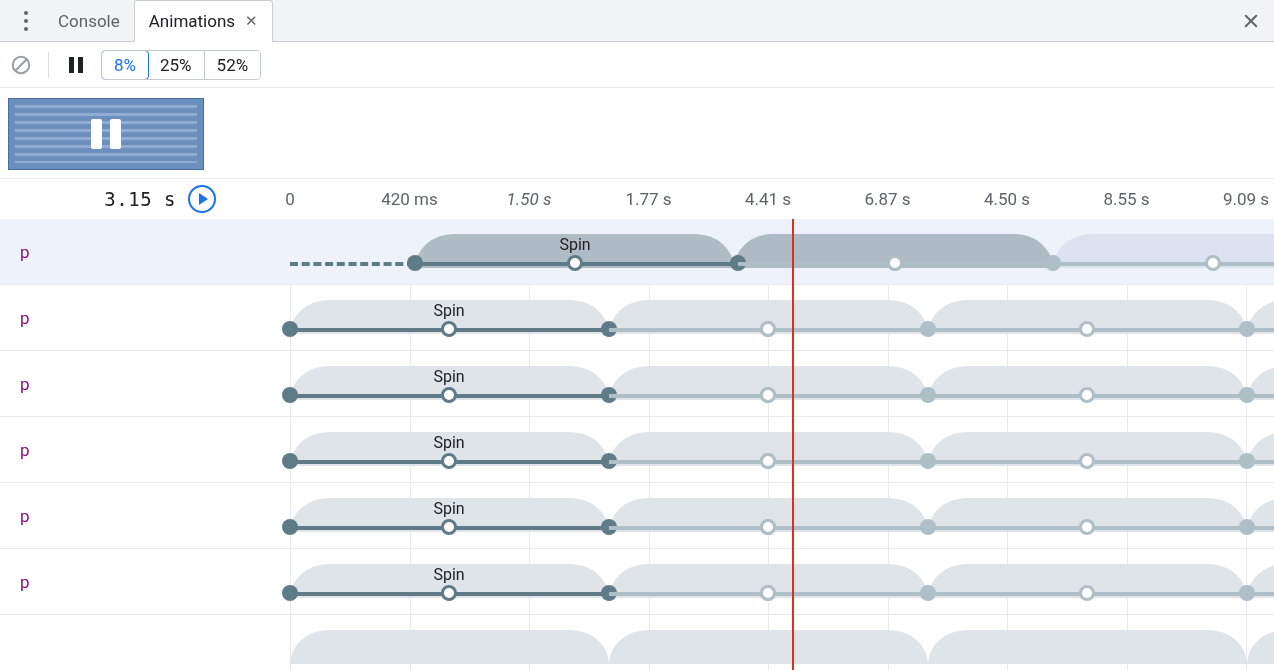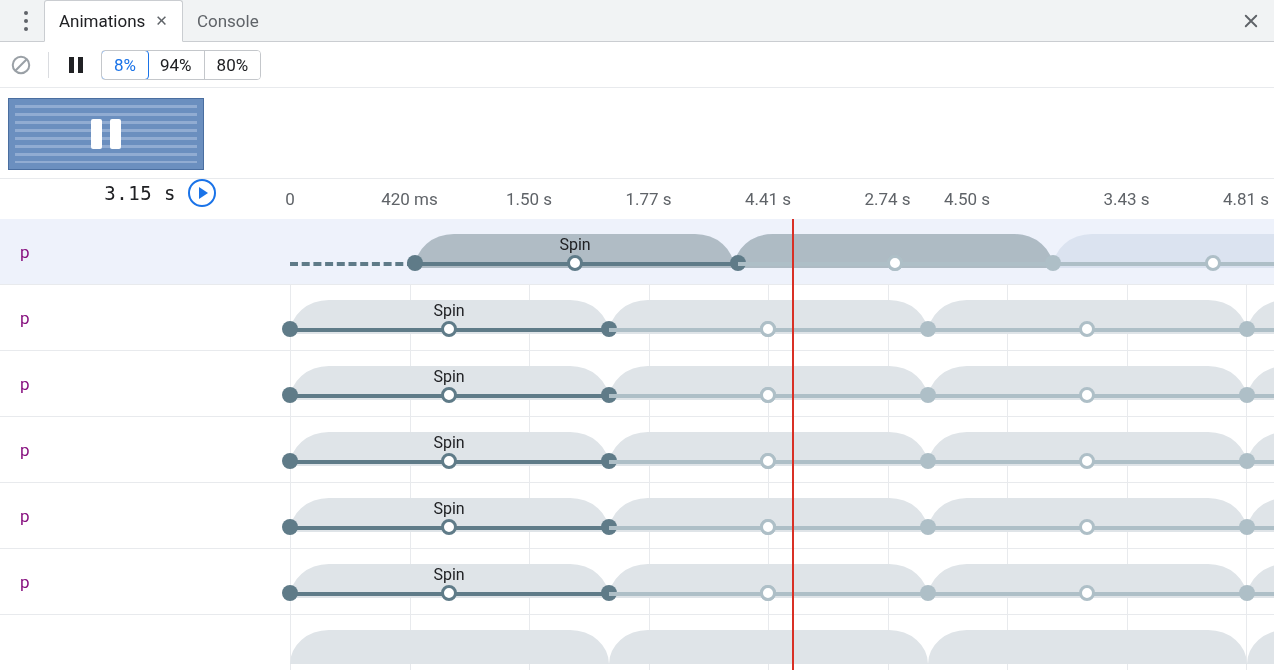--- a/index.html
+++ b/index.html
@@ -30,21 +30,21 @@
   .speed-btn.active { color:#1a73e8; border: 1px solid #1a73e8; margin:-1px; border-radius:4px; position:relative; z-index:1; background:#fff;}
 
   
   .preview-row { padding: 10px 8px 8px 8px; border-bottom: 1px solid #e8eaed; }
   .thumb { width: 196px; height: 72px; background: #6b8fbf; border: 1px solid #4a6ea0; display:flex; align-items:center; justify-content:center; position:relative; }
   .thumb .stripes { position:absolute; inset:6px; background: repeating-linear-gradient(to bottom, #91acd2 0, #91acd2 3px, #6b8fbf 3px, #6b8fbf 8px); }
   .thumb .mini-pause { position:relative; display:flex; gap:8px; z-index:2; }
   .thumb .mini-pause span { width: 11px; height: 30px; background:#fff; border-radius:2px; }
 
   
-  .ruler-row { height: 40px; display:flex; align-items:flex-start; position:relative; }
+  .ruler-row { height: 40px; display:flex; align-items:center; position:relative; }
   .ruler-left { width: 226px; display:flex; align-items:center; justify-content:flex-end; padding-right: 10px; gap: 12px; }
   .time-label { font-family: ui-monospace, Menlo, monospace; font-size: 19px; color:#202124; letter-spacing: 0.5px;}
   .play-circle { width: 28px; height: 28px; border: 2px solid #1a73e8; border-radius:50%; display:flex; align-items:center; justify-content:center; cursor:pointer; }
   .play-circle .tri { width:0; height:0; border-left: 9px solid #1a73e8; border-top: 6px solid transparent; border-bottom: 6px solid transparent; margin-left:3px; }
   .ruler-ticks { position: absolute; left: 290px; right: 0; top: 0; bottom: 0; color:#5f6368; font-size: 17px; }
   .tick { position:absolute; top: 10px; transform: translateX(-50%); white-space: nowrap; }
   .row { height: 66px; border-bottom: 1px solid #e8eaed; display:flex; position:relative; }
   .row.active { background: #eef2fb; }
   .row-label { width: 290px; display:flex; align-items:center; color:#881280; padding-left: 20px; font-size: 17px; }
   .row-track { position: absolute; left: 290px; right: 0; top:0; bottom:0;text-align:center; }
@@ -79,26 +79,26 @@
 </style>
 </head>
 <body>
 
 <div class="tabs-bar">
   <div class="kebab">
     <span></span>
       <span></span>
       <span></span>
   </div>
+  <div class="tab">
+    <span>Console</span>
+  </div>
   <div class="tab active">
     <span>Animations</span>
     <span class="close-x">✕</span>
-  </div>
-  <div class="tab">
-    <span>Console</span>
   </div>
   <div class="tabs-right">
     <div class="close-panel">
       <svg viewBox="0 0 24 24">
           <path d="M5 5 L19 19 M19 5 L5 19" stroke="#5f6368" stroke-width="2.5" fill="none" stroke-linecap="round"></path>
         </svg>
     </div>
   </div>
 </div>
 
@@ -111,22 +111,22 @@
   </span>
   <span class="vsep"></span>
   <span class="pause-btn">
     <span class="bars">
         <span></span>
         <span></span>
       </span>
   </span>
   <div class="speed-group">
     <div class="speed-btn active"><span>8%</span></div>
-    <div class="speed-btn"><span>94%</span></div>
-    <div class="speed-btn"><span>80%</span></div>
+    <div class="speed-btn"><span>25%</span></div>
+    <div class="speed-btn"><span>52%</span></div>
   </div>
 </div>
 
 <div class="preview-row">
   <div class="thumb">
     <div class="stripes"></div>
     <div class="mini-pause">
         <span></span>
         <span></span>
       </div>
@@ -136,27 +136,27 @@
 <div class="ruler-row" style="position:relative;">
   <div class="ruler-left">
     <span class="time-label">3.15 s</span>
     <span class="play-circle">
         <span class="tri"></span>
       </span>
   </div>
   <div class="ruler-ticks" id="ruler-ticks">
       <span class="tick" style="left: 0px;">0</span>
       <span class="tick" style="left: 119.5px;">420 ms</span>
-      <span class="tick" style="left: 239px;">1.50 s</span>
+      <span class="tick" style="left: 239px; font-style: italic;">1.50 s</span>
       <span class="tick" style="left: 358.5px;">1.77 s</span>
       <span class="tick" style="left: 478px;">4.41 s</span>
-      <span class="tick" style="left: 597.5px;">2.74 s</span>
-      <span class="tick" style="left: 677px;">4.50 s</span>
-      <span class="tick" style="left: 836.5px;">3.43 s</span>
-      <span class="tick" style="left: 956px;">4.81 s</span>
+      <span class="tick" style="left: 597.5px;">6.87 s</span>
+      <span class="tick" style="left: 717px;">4.50 s</span>
+      <span class="tick" style="left: 836.5px;">8.55 s</span>
+      <span class="tick" style="left: 956px;">9.09 s</span>
     </div>
 </div>
 
 <div class="timeline-scroll" style="position:relative;">
   <div class="vgrid" id="vgrid">
       <div class="vline" style="left: 0px;"></div>
       <div class="vline" style="left: 119.5px;"></div>
       <div class="vline" style="left: 239px;"></div>
       <div class="vline" style="left: 358.5px;"></div>
       <div class="vline" style="left: 478px;"></div>

